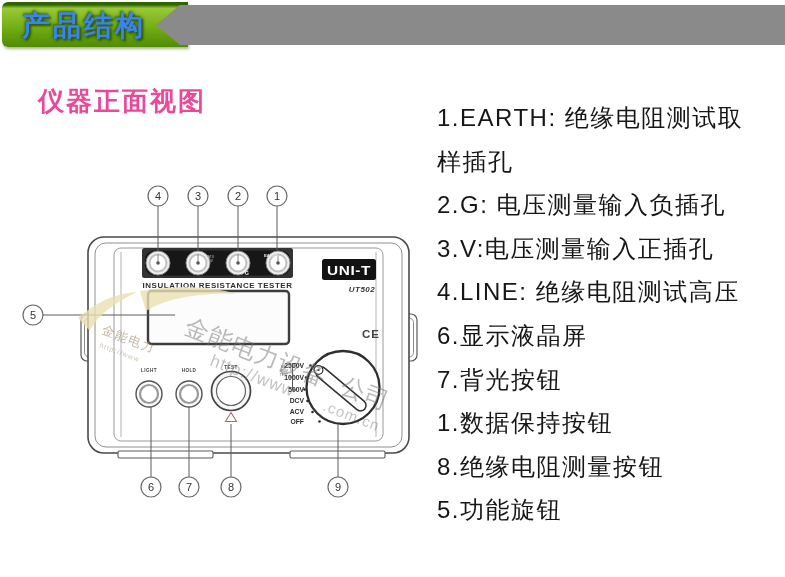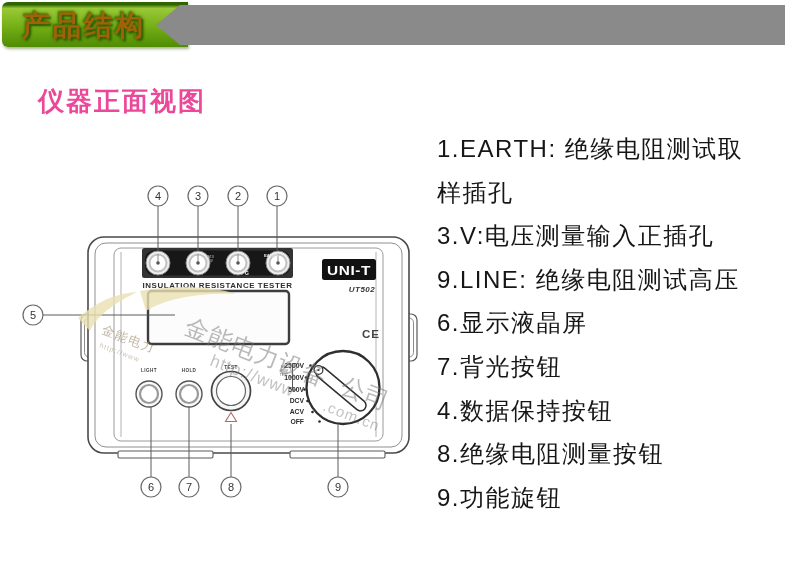--- a/index.html
+++ b/index.html
@@ -8,54 +8,55 @@
   
   .banner{position:absolute;left:0;top:0;width:785px;height:52px;}
   .banner-green{position:absolute;left:2px;top:2px;width:186px;height:45px;
     border-radius:6px 0 0 6px;
     background:linear-gradient(#2f6400 0%,#2f6400 6%,#9ac938 14%,#74af15 55%,#4f8c04 100%);
     box-shadow:1px 2px 3px rgba(60,90,0,.45);}
   .banner-gray{position:absolute;left:156px;top:5px;right:0;height:40px;background:#8a8a8a;
     clip-path:polygon(24px 0%,100% 0%,100% 100%,24px 100%,0% 50%);
     filter:drop-shadow(-2px 2px 2px rgba(40,60,0,.35));}
   .banner-title{position:absolute;left:22px;top:7px;font-size:28px;font-weight:900;
-    color:#a16207;letter-spacing:3px;
+    color:#3b82f6;letter-spacing:3px;
     text-shadow:2px 2px 2px #2e5d02,-1px -1px 2px #3c7203,0 0 4px rgba(30,70,0,.7);}
   
   .section-title{position:absolute;left:38px;top:84px;font-size:26px;font-weight:bold;
     color:#ec4899;letter-spacing:2px;}
   
-  .legend{position:absolute;left:437px;top:96px;width:345px;color:#161616;margin-top:31px;}
+  .legend{position:absolute;left:437px;top:96px;width:345px;color:#161616;}
   .legend .line{height:43.6px;line-height:43.6px;font-size:24px;letter-spacing:1.5px;
     white-space:nowrap;}
   
   .device{position:absolute;left:0;top:150px;width:440px;height:420px;}
   svg text{font-family:"Liberation Sans","DejaVu Sans",sans-serif;}
 </style>
 </head>
 <body>
 
 <div class="banner">
   <div class="banner-green"></div>
   <div class="banner-gray"></div>
   <div class="banner-title">产品结构</div>
 </div>
 
 <div class="section-title">仪器正面视图</div>
 
 <div class="legend">
   <div class="line">1.EARTH: 绝缘电阻测试取</div>
   <div class="line">样插孔</div>
+  <div class="line">2.G: 电压测量输入负插孔</div>
   <div class="line">3.V:电压测量输入正插孔</div>
-  <div class="line">9.LINE: 绝缘电阻测试高压</div>
+  <div class="line">4.LINE: 绝缘电阻测试高压</div>
   <div class="line">6.显示液晶屏</div>
   <div class="line">7.背光按钮</div>
-  <div class="line">4.数据保持按钮</div>
+  <div class="line">1.数据保持按钮</div>
   <div class="line">8.绝缘电阻测量按钮</div>
-  <div class="line">9.功能旋钮</div>
+  <div class="line">5.功能旋钮</div>
 </div>
 
 <svg class="device" viewBox="0 150 440 420" width="440" height="420">
 
   <g>
     <rect x="81" y="314" width="18" height="47" rx="6" fill="#fff" stroke="#5a5a5a" stroke-width="1.2"></rect>
     <rect x="84.5" y="318" width="11" height="39" rx="4.5" fill="none" stroke="#8a8a8a" stroke-width="1"></rect>
     <rect x="399" y="314" width="18" height="47" rx="6" fill="#fff" stroke="#5a5a5a" stroke-width="1.2"></rect>
     <rect x="402.5" y="318" width="11" height="39" rx="4.5" fill="none" stroke="#8a8a8a" stroke-width="1"></rect>
   </g>

